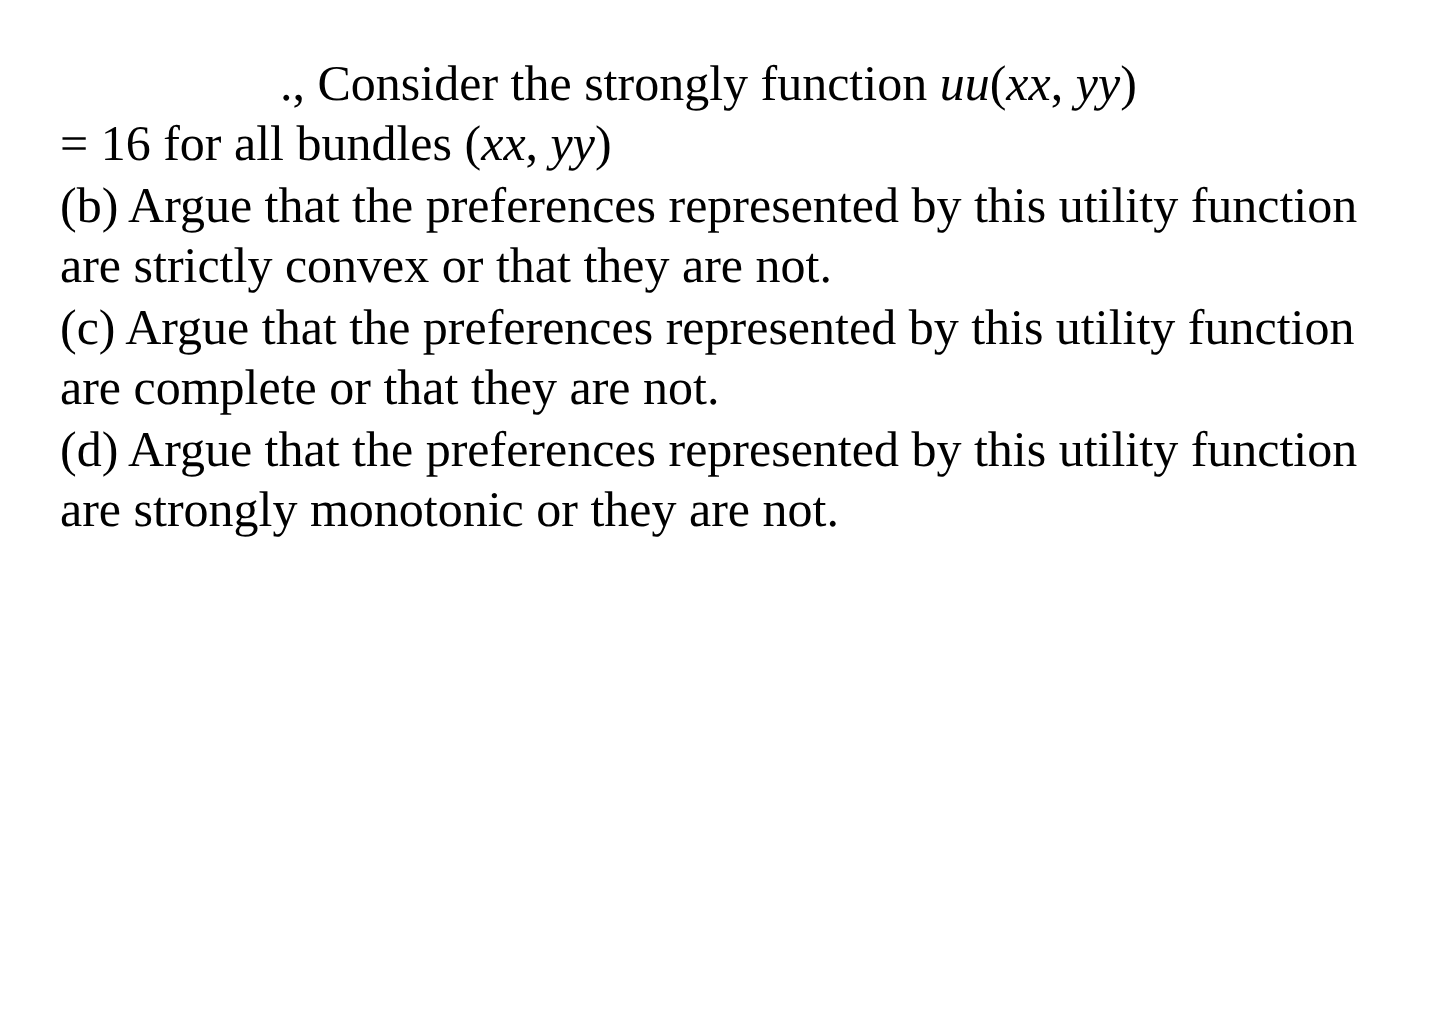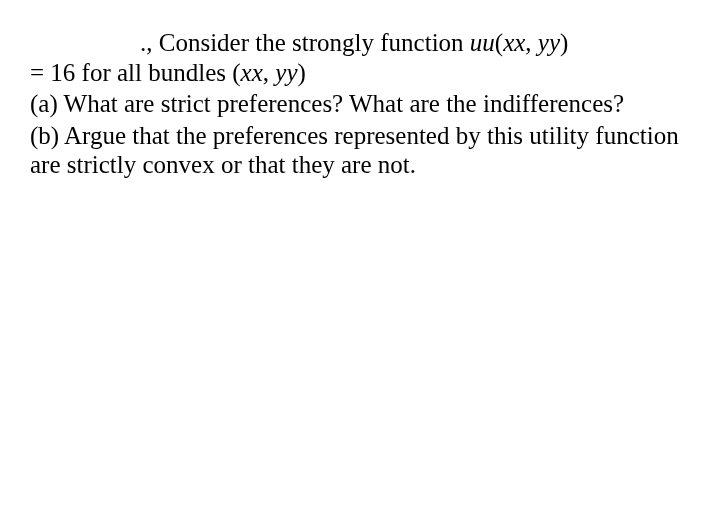--- a/index.html
+++ b/index.html
@@ -36,15 +36,16 @@
   </style>
 </head>
 <body>
 
 <div class="content">
   <div class="intro">
     <span class="lead-space"></span><span>.,</span><span> Consider the strongly function </span><span class="italic">uu</span><span>(</span><span class="italic">xx</span><span>, </span><span class="italic">yy</span><span>)</span>
     <br>
     <span>= 16 for all bundles (</span><span class="italic">xx</span><span>, </span><span class="italic">yy</span><span>)</span>
   </div>
-  <div class="part">(a) What are strict preferences? What are the indifferences?</div>
   <div class="part">(b) Argue that the preferences represented by this utility function are strictly convex or that they are not.</div>
+  <div class="part">(c) Argue that the preferences represented by this utility function are complete or that they are not.</div>
+  <div class="part">(d) Argue that the preferences represented by this utility function are strongly monotonic or they are not.</div>
 </div>
 
 </body></html>

